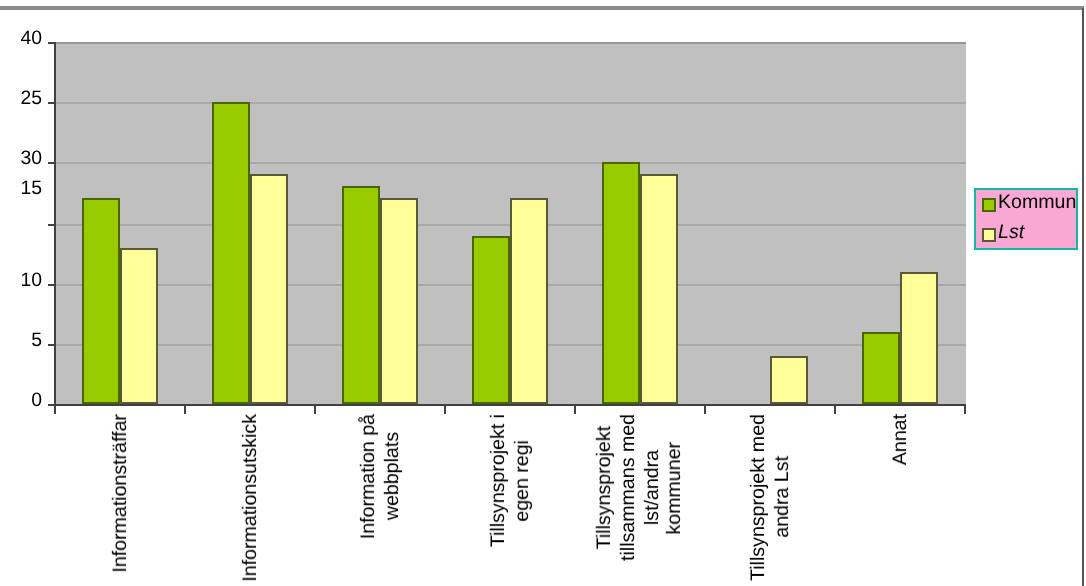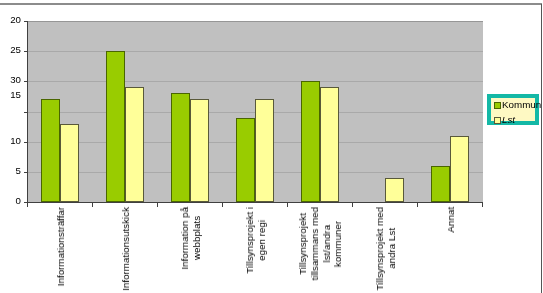--- a/index.html
+++ b/index.html
@@ -19,22 +19,22 @@
           transform:translateZ(0);}
   .xtick{position:absolute;top:203px;width:1px;height:4px;background:#404040;}
 
   .bar{position:absolute;box-sizing:border-box;}
   .bar.k{background:#99cc00;border:1px solid #4a6600;}
   .bar.l{background:#ffff99;border:1px solid #59593a;}
 
   .xcol{position:absolute;writing-mode:vertical-rl;transform:rotate(180deg) translateZ(0);
         font-size:9.8px;color:#000;white-space:nowrap;line-height:10px;}
 
-  #legend{position:absolute;left:487px;top:94px;width:52px;height:31px;background:#fef9c3;
-          border:4px solid #14b8a6;box-sizing:border-box;}
+  #legend{position:absolute;left:487px;top:94px;width:52px;height:31px;background:#f9a8d4;
+          border:1px solid #14b8a6;box-sizing:border-box;}
   .leg-row{position:absolute;left:3px;display:flex;align-items:center;}
   .swatch{width:7px;height:7px;box-sizing:border-box;}
   .swatch.k{background:#99cc00;border:1px solid #4a6600;}
   .swatch.l{background:#ffff99;border:1px solid #59593a;}
   .leg-txt{font-size:9.8px;color:#000;margin-left:1px;line-height:10px;position:relative;top:-0.5px;
            transform:translateZ(0);}
 </style>
 </head>
 <body>
 
@@ -66,21 +66,21 @@
     <div class="grid" style="top: 112px;"></div>
     <div class="ytick" style="top: 112px;"></div>
     <div class="ylabel" style="top: 90px;">15</div>
     <div class="grid" style="top: 81px;"></div>
     <div class="ytick" style="top: 81px;"></div>
     <div class="ylabel" style="top: 75.2px;">30</div>
     <div class="grid" style="top: 51px;"></div>
     <div class="ytick" style="top: 51px;"></div>
     <div class="ylabel" style="top: 45.2px;">25</div>
     <div class="ytick" style="top: 21px;"></div>
-    <div class="ylabel" style="top: 15.2px;">20</div>
+    <div class="ylabel" style="top: 15.2px;">40</div>
     <div class="xtick" style="left: 27px;"></div>
     <div class="bar k" style="left: 41.3px; width: 18.9px; top: 99.4333px; height: 102.567px;"></div>
     <div class="bar l" style="left: 60.2px; width: 18.9px; top: 123.567px; height: 78.4333px;"></div>
     <div class="xcol" style="left: 55.7px; top: 207px;">Informationsträffar</div>
     <div class="xtick" style="left: 92px;"></div>
     <div class="bar k" style="left: 106.3px; width: 18.9px; top: 51.1667px; height: 150.833px;"></div>
     <div class="bar l" style="left: 125.2px; width: 18.9px; top: 87.3667px; height: 114.633px;"></div>
     <div class="xcol" style="left: 120.7px; top: 207px;">Informationsutskick</div>
     <div class="xtick" style="left: 157px;"></div>
     <div class="bar k" style="left: 171.3px; width: 18.9px; top: 93.4px; height: 108.6px;"></div>

